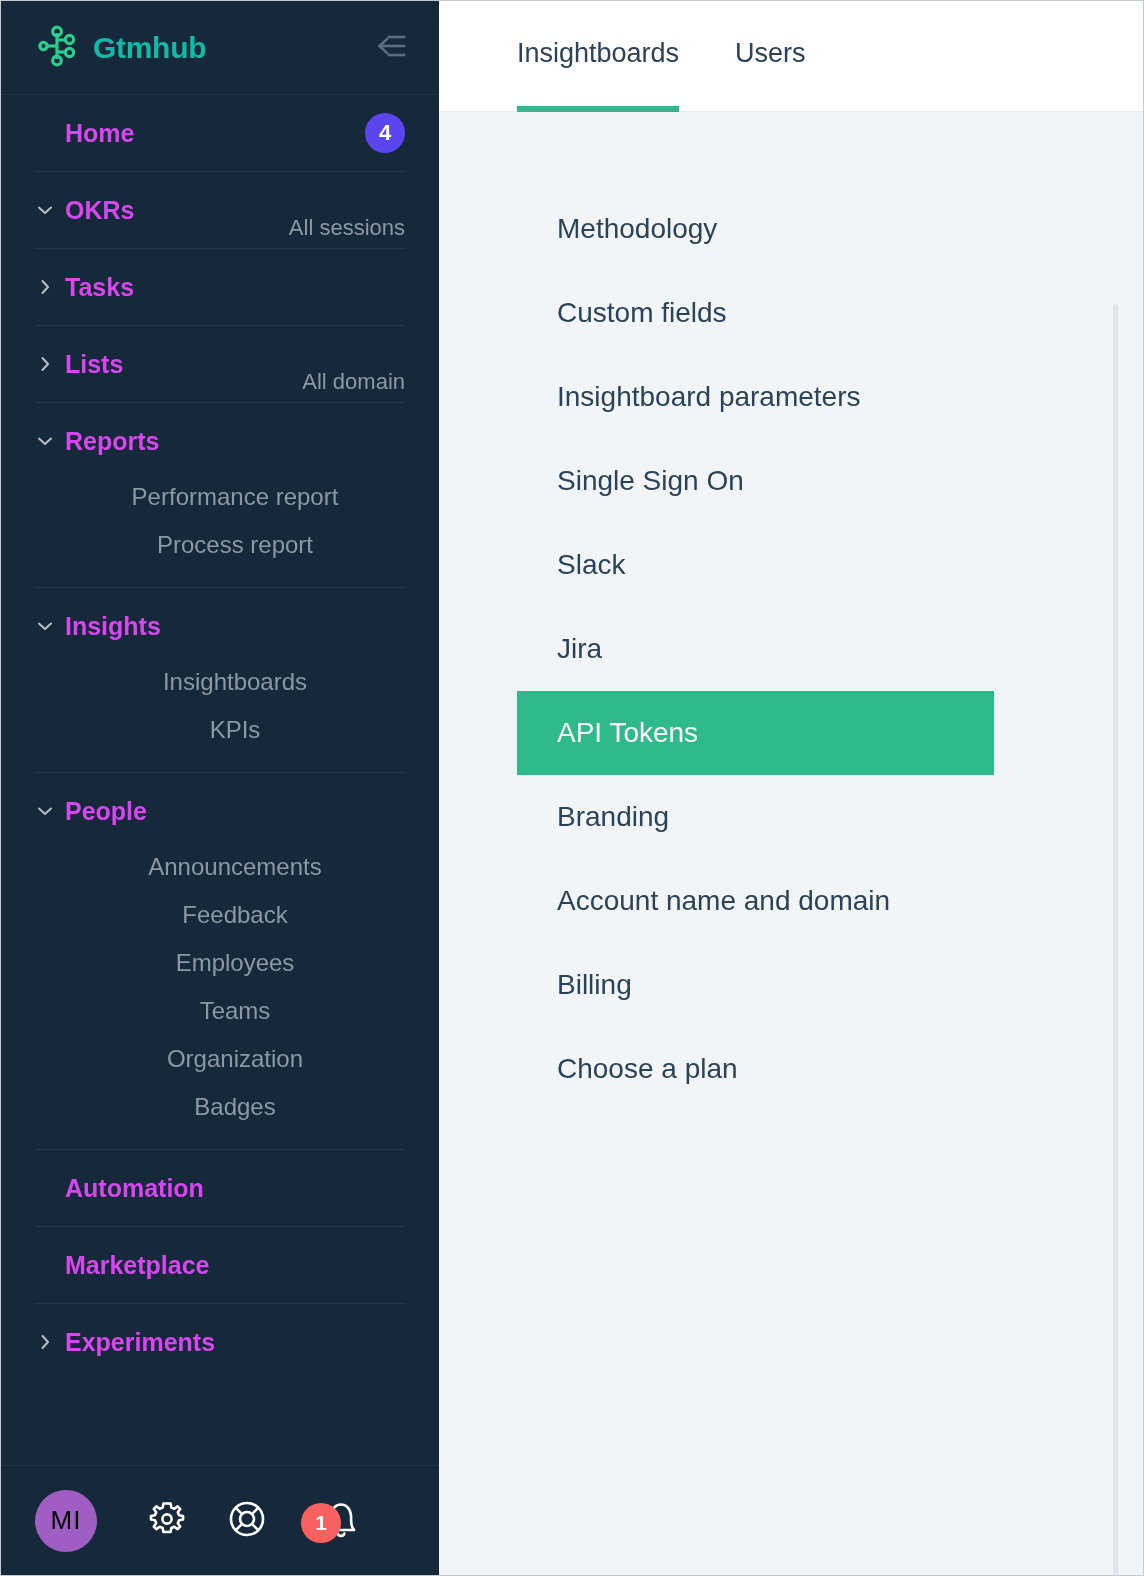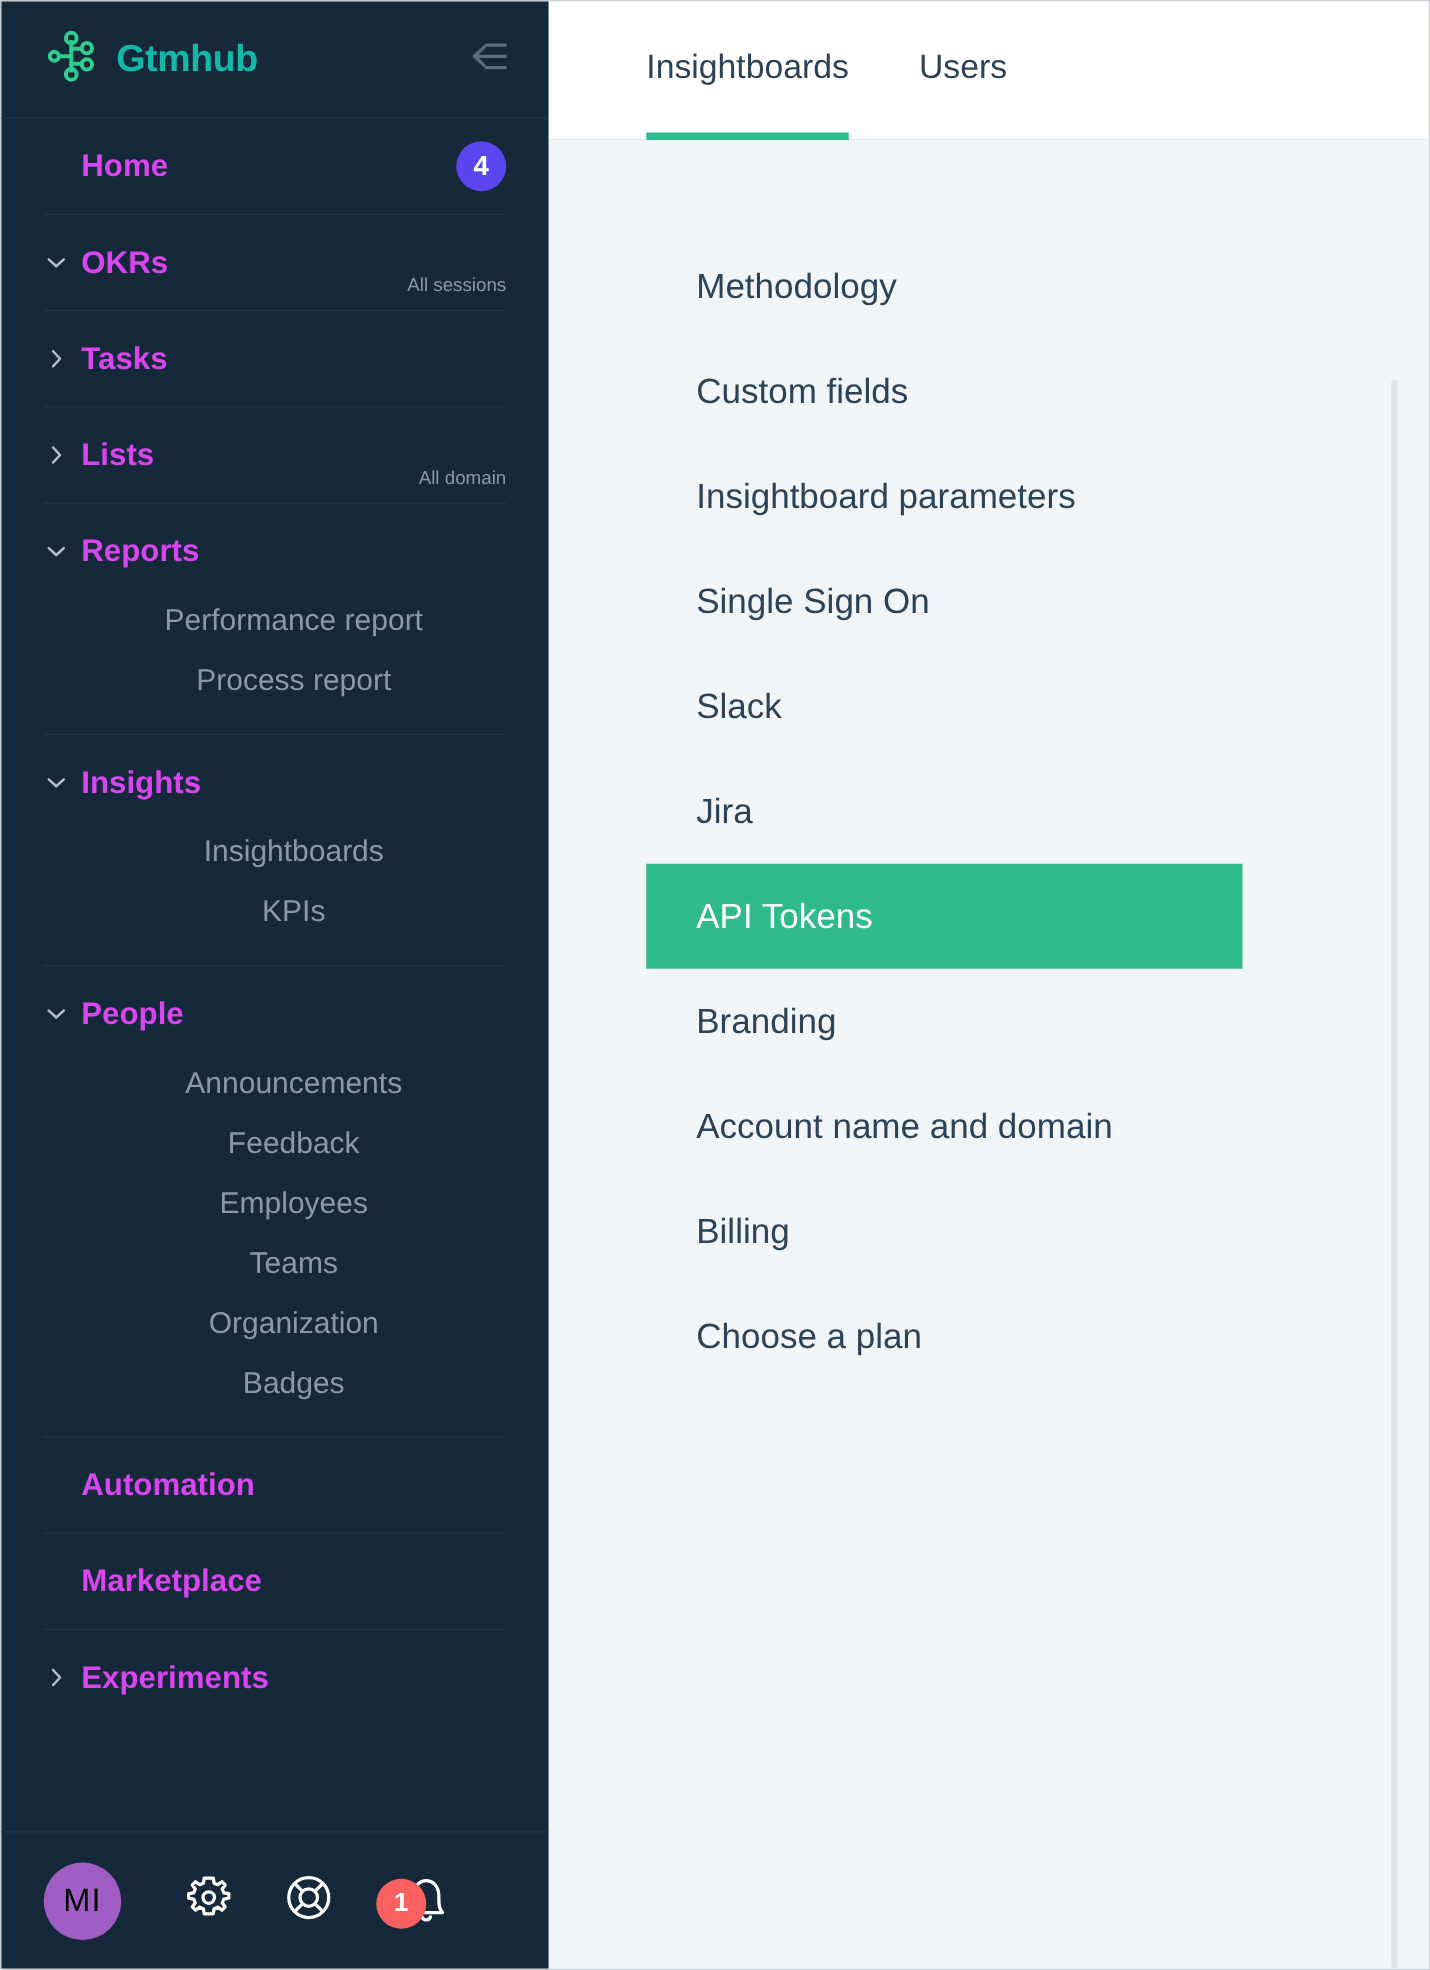--- a/index.html
+++ b/index.html
@@ -86,21 +86,21 @@
 
   .nav-label {
     color: #d946ef;
     font-size: 25px;
     font-weight: bold;
     white-space: nowrap;
   }
   .nav-aside {
     margin-left: auto;
     color: #8c98a5;
-    font-size: 15px;
+    font-size: 22px;
     font-weight: normal;
     margin-top: 36px;
   }
   .badge-count {
     margin-left: auto;
     width: 40px;
     height: 40px;
     border-radius: 50%;
     background: #5b45ee;
     color: #ffffff;

